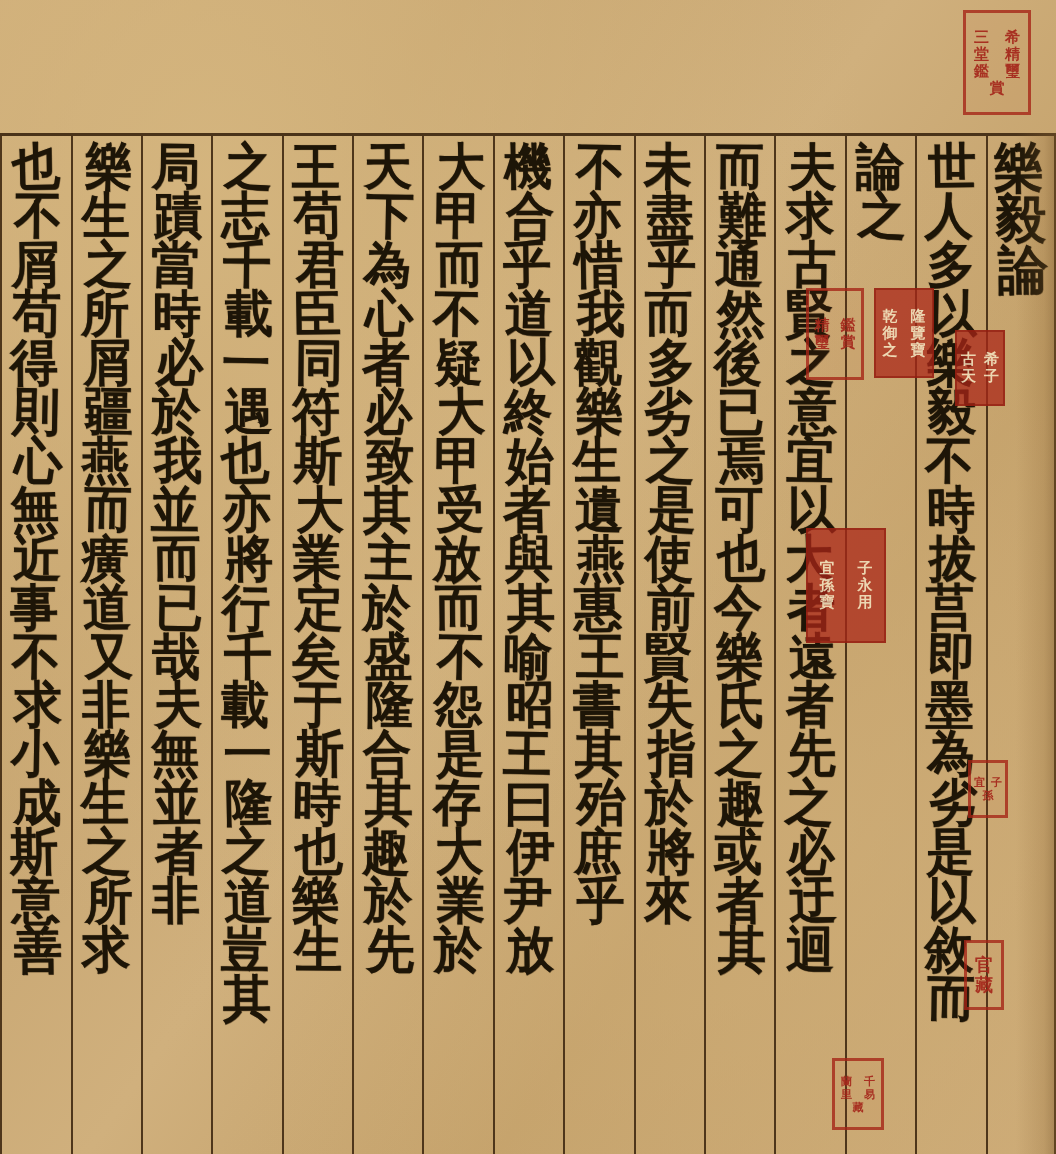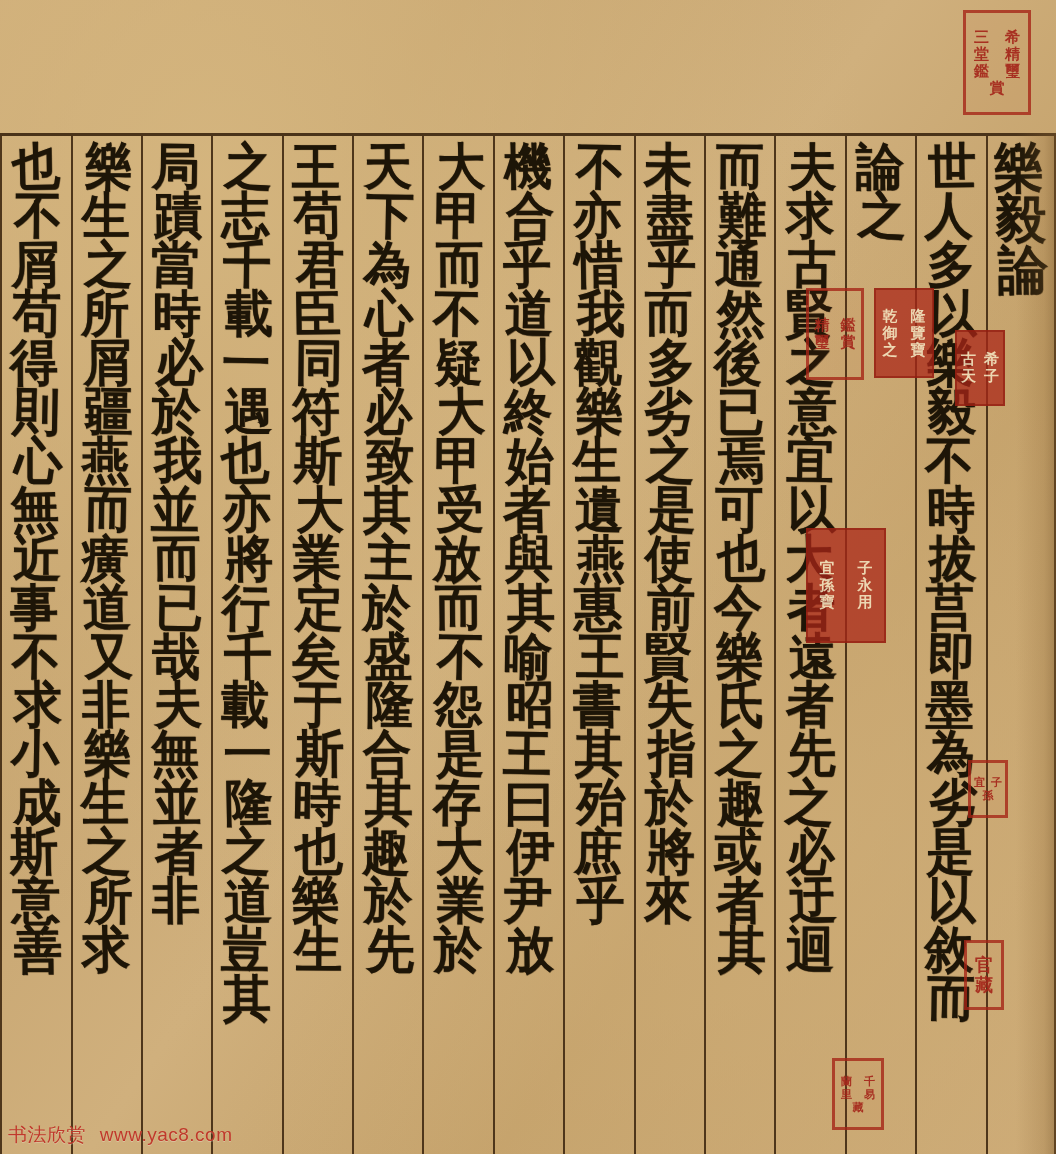--- a/index.html
+++ b/index.html
@@ -453,18 +453,14 @@
       <span>宜</span>
       <span>子</span>
       <span>孫</span>
     </div>
 
   <div class="seal outline tiny one" style="left:964px; top:940px; width:40px; height:70px;">
       <span>官</span>
       <span>藏</span>
     </div>
 
-  <div id="watermark">
-    <span>书法欣赏</span>
-    <span class="url">www.yac8.com</span>
-  </div>
 
 </div>
 
 </body></html>

